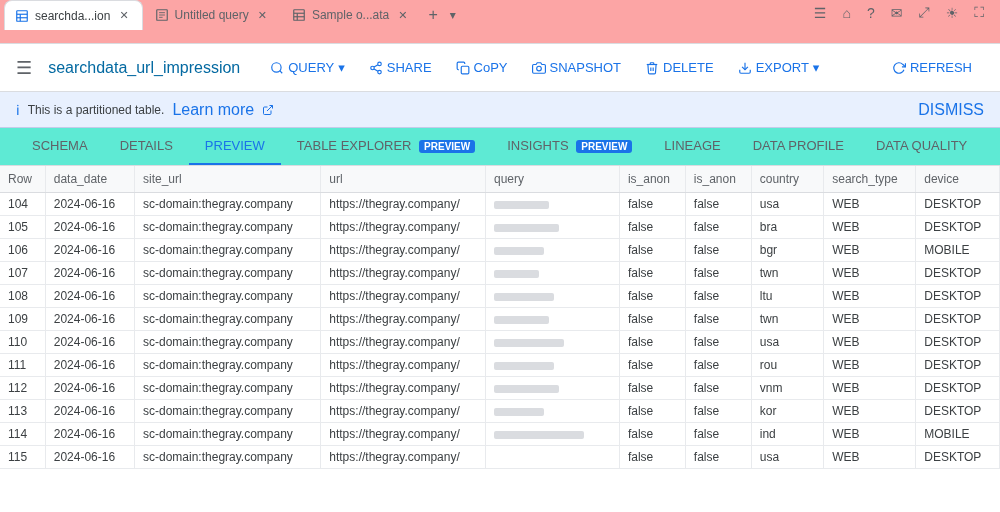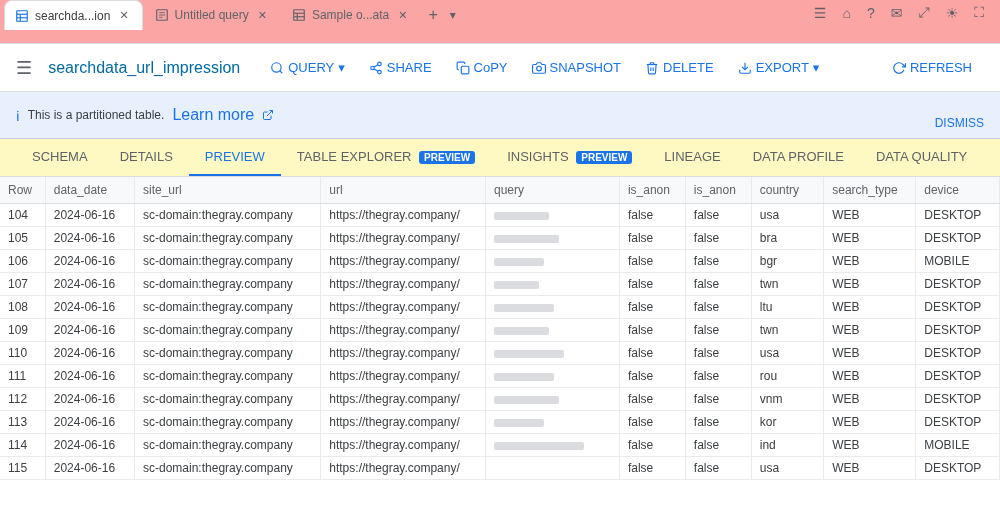--- a/index.html
+++ b/index.html
@@ -41,26 +41,26 @@
     }
 
     
     .info-bar {
       display: flex; align-items: center; justify-content: space-between;
       padding: 8px 16px; background: #e8f0fe; border-bottom: 1px solid #c5cae9; min-height: 36px;
     }
     .info-bar-left { display: flex; align-items: center; gap: 8px; font-size: 12px; color: #3c4043; }
     .info-icon { color: #1a73e8; font-size: 14px; }
     .learn-link { color: #1a73e8; text-decoration: none; font-size: 16px; }
-    .dismiss-btn { background: none; border: none; cursor: pointer; color: #1a73e8; font-size: 12px; font-weight: 500; margin-top: 16px; }
+    .dismiss-btn { background: none; border: none; cursor: pointer; color: #1a73e8; font-size: 16px; font-weight: 500; }
 
     
     .nav-tabs {
       display: flex; align-items: center; padding: 0 16px; border-bottom: 1px solid #dadce0;
-      background: #fef9c3;
+      background: #5eead4;
     }
     .nav-tab {
       padding: 10px 16px; font-size: 13px; cursor: pointer; color: #5f6368;
       border-bottom: 2px solid transparent; white-space: nowrap;
     }
     .nav-tab.active { color: #1a73e8; border-bottom-color: #1a73e8; font-weight: 500; }
     .nav-tab-badge {
       display: inline-block; padding: 1px 5px; background: #1a73e8; color: #fff;
       border-radius: 3px; font-size: 10px; margin-left: 4px; font-weight: 600;
     }

